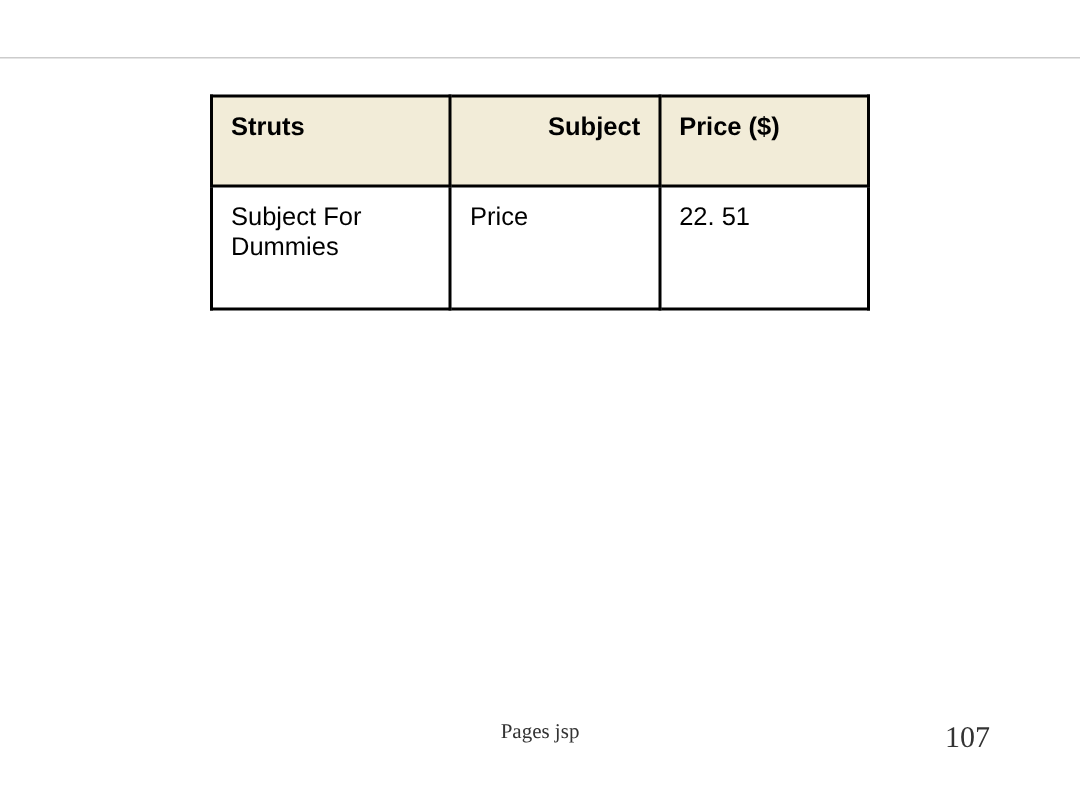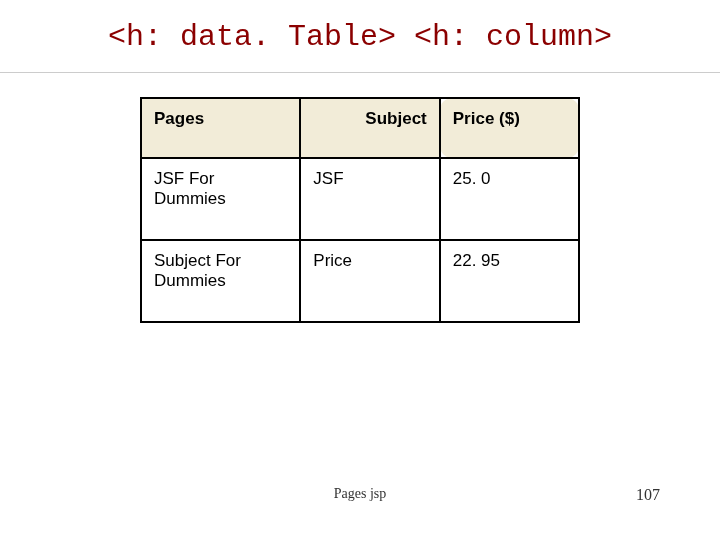--- a/index.html
+++ b/index.html
@@ -47,21 +47,21 @@
       vertical-align: top;
       font-size: 17px;
     }
     th {
       background: #f2ecd8;
       font-weight: bold;
       padding-bottom: 28px;
     }
     .col-title { width: 160px; }
     .col-subject { width: 140px; text-align: right; }
-    .col-price { width: 140px; border-radius: 12px; }
+    .col-price { width: 140px; }
     .footer {
       position: absolute;
       bottom: 36px;
       left: 0;
       width: 720px;
       padding: 0 60px;
       display: flex;
       justify-content: space-between;
       align-items: baseline;
     }
@@ -69,56 +69,48 @@
       position: absolute;
       left: 50%;
       transform: translateX(-50%);
       font-family: 'Times New Roman', Times, serif;
       font-size: 14px;
       color: #333;
     }
     .footer-right {
       margin-left: auto;
       font-family: 'Times New Roman', Times, serif;
-      font-size: 16px;
+      font-size: 20px;
       color: #333;
     }
   </style>
 </head>
 <body>
 
 <div class="slide">
 
   <div class="title">
-    <div>
-      <span class="title-code">&lt;h: data. Table&gt;</span><span class="title-code"> &lt;h: column&gt;</span>
-    </div>
   </div>
 
   <hr class="hr">
 
   <div class="table-wrap">
     <table>
       <thead>
         <tr>
-          <th class="col-title">Pages</th>
+          <th class="col-title">Struts</th>
           <th class="col-subject">Subject</th>
           <th class="col-price">Price ($)</th>
         </tr>
       </thead>
       <tbody>
         <tr>
-          <td>JSF For Dummies</td>
-          <td>JSF</td>
-          <td>25. 0</td>
-        </tr>
-        <tr>
           <td>Subject For Dummies</td>
           <td>Price</td>
-          <td>22. 95</td>
+          <td>22. 51</td>
         </tr>
       </tbody>
     </table>
   </div>
 
   <div class="footer">
     <span class="footer-center">Pages jsp</span>
     <span class="footer-right">107</span>
   </div>
 

